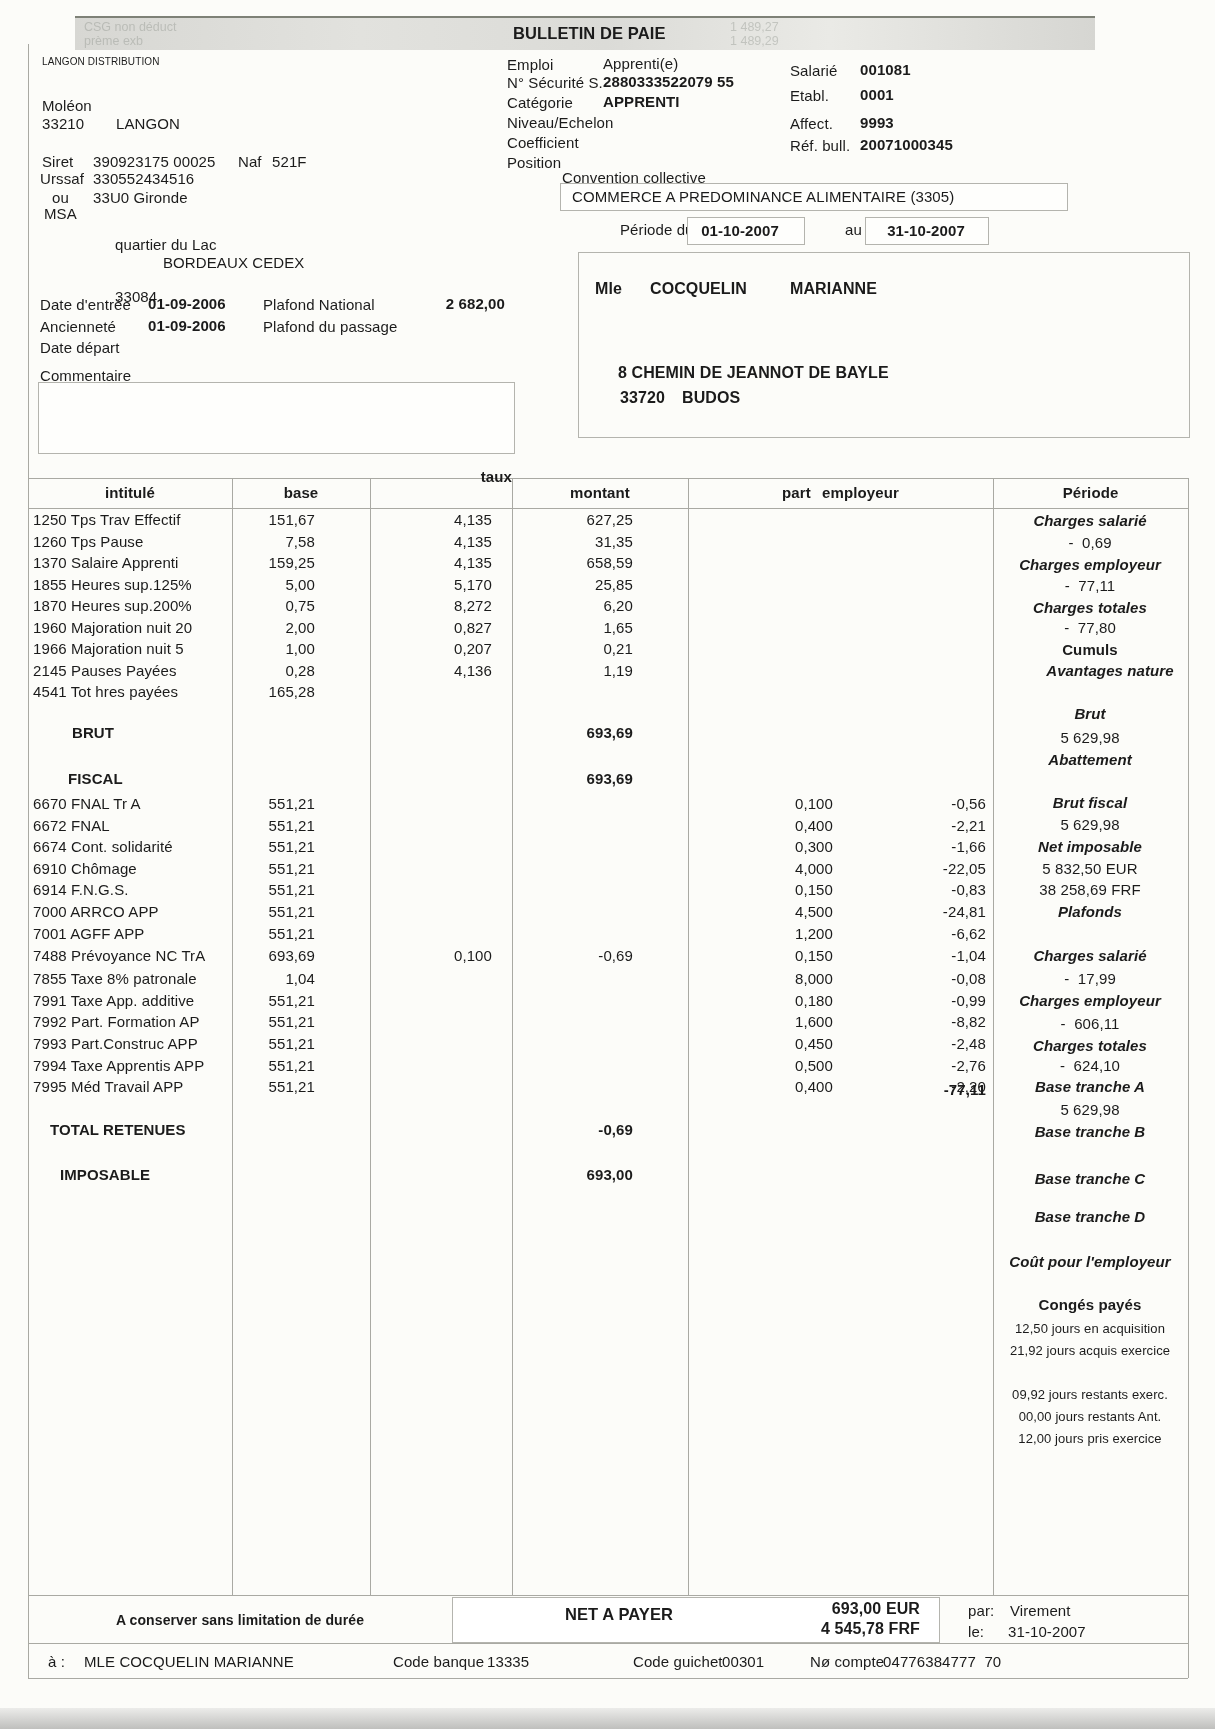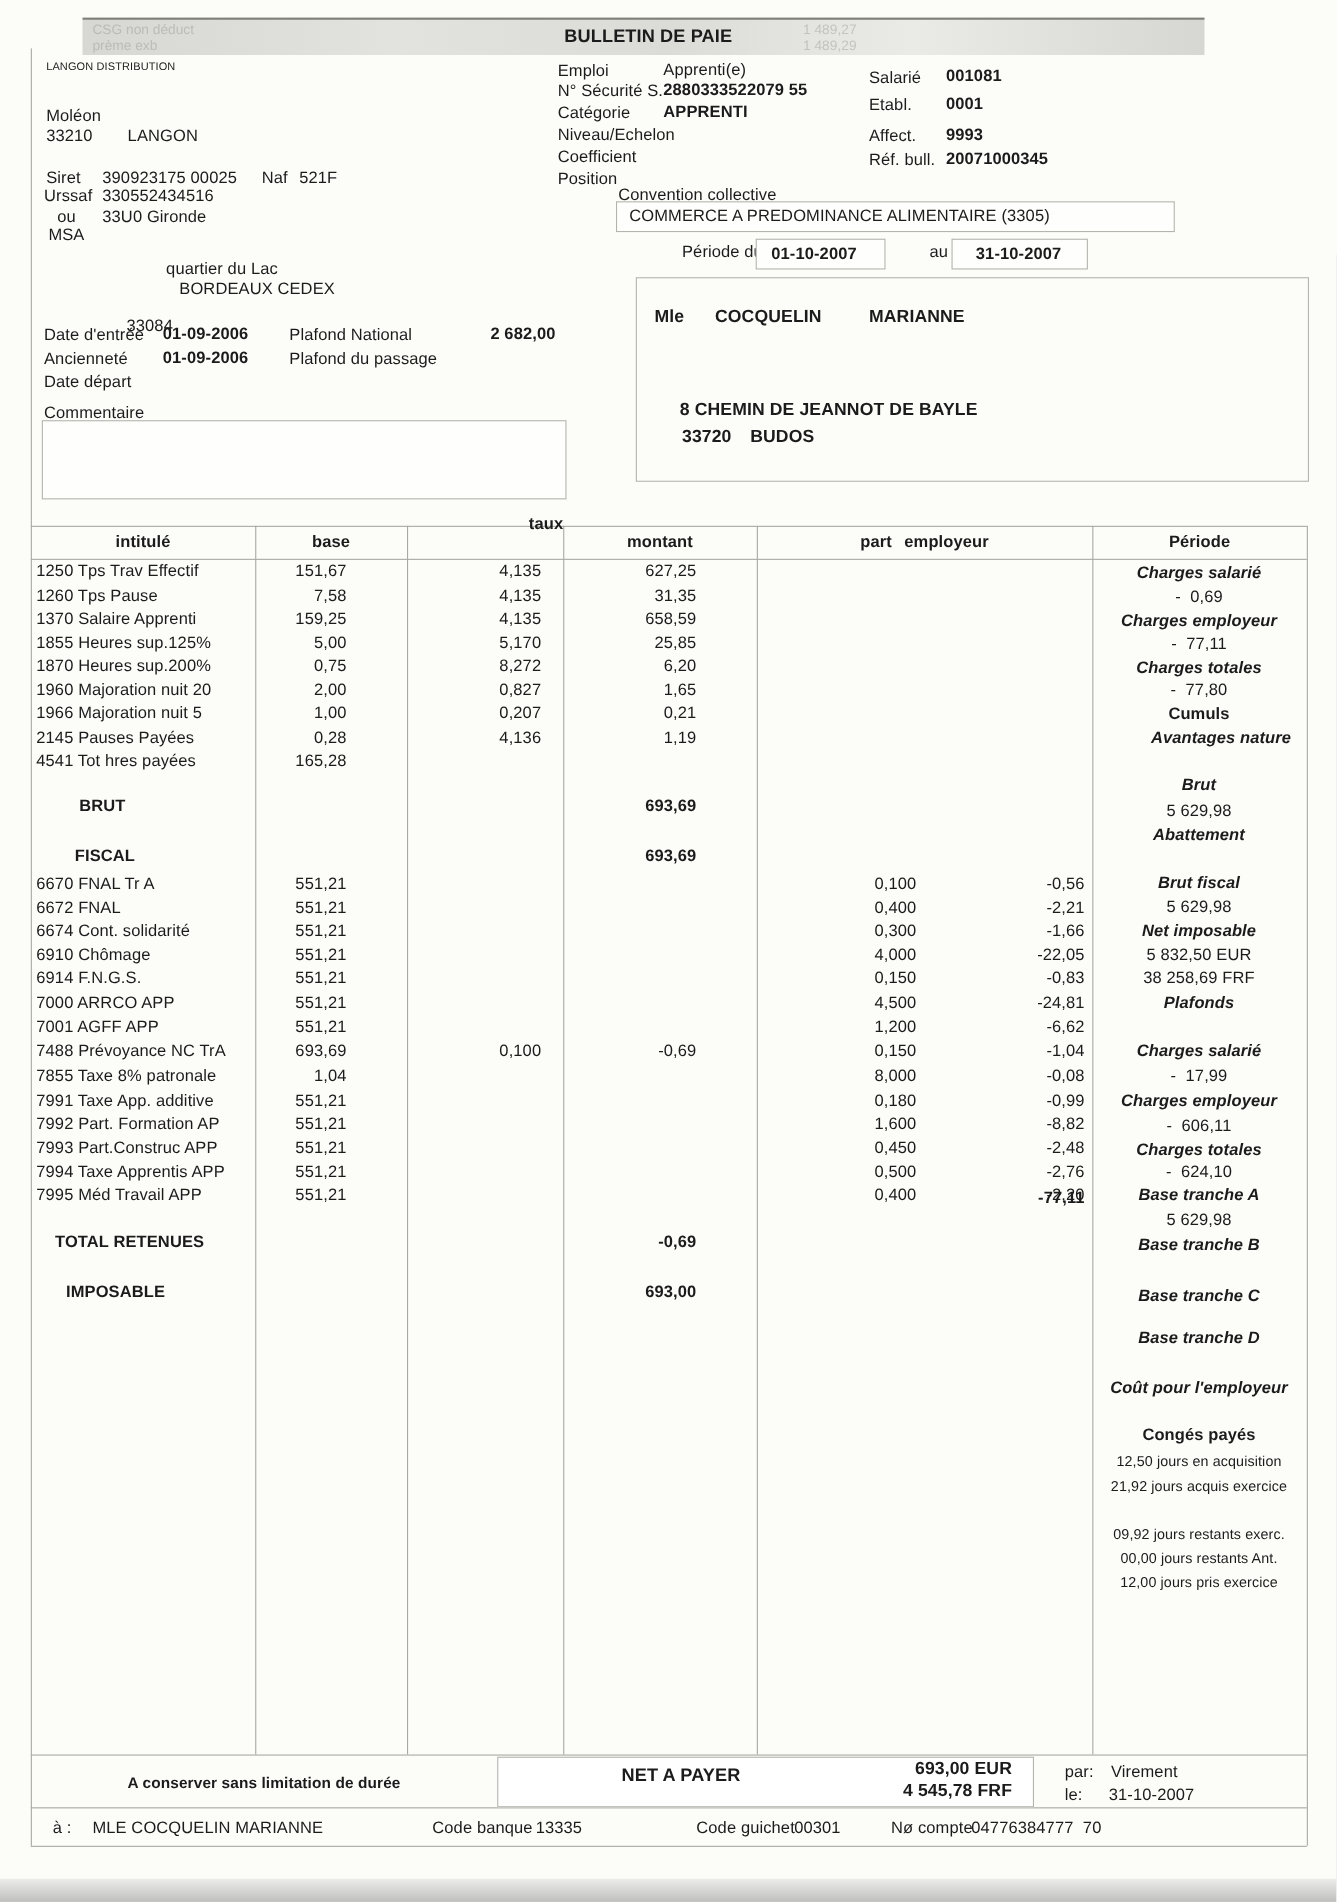--- a/index.html
+++ b/index.html
@@ -43,21 +43,21 @@
   <div class="t" style="left:116px;top:115px;">LANGON</div>
   <div class="t" style="left:42px;top:153px;">Siret</div>
   <div class="t" style="left:93px;top:153px;">390923175 00025</div>
   <div class="t" style="left:238px;top:153px;">Naf</div>
   <div class="t" style="left:272px;top:153px;">521F</div>
   <div class="t" style="left:40px;top:170px;">Urssaf</div>
   <div class="t" style="left:93px;top:170px;">330552434516</div>
   <div class="t" style="left:52px;top:189px;">ou</div>
   <div class="t" style="left:93px;top:189px;">33U0 Gironde</div>
   <div class="t" style="left:44px;top:205px;">MSA</div>
-  <div class="t" style="left:115px;top:236px;margin-left:36px;">quartier du Lac</div>
+  <div class="t" style="left:115px;top:236px;">quartier du Lac</div>
   <div class="t" style="left:115px;top:271px;margin-top:17px;">33084</div>
   <div class="t" style="left:163px;top:254px;">BORDEAUX CEDEX</div>
 
   <div class="t" style="left:40px;top:296px;">Date d'entrée</div>
   <div class="t b" style="left:148px;top:295px;">01-09-2006</div>
   <div class="t" style="left:263px;top:296px;">Plafond National</div>
   <div class="t b rt" style="left:420px;top:295px;width:85px;">2 682,00</div>
   <div class="t" style="left:40px;top:318px;">Ancienneté</div>
   <div class="t b" style="left:148px;top:317px;">01-09-2006</div>
   <div class="t" style="left:263px;top:318px;">Plafond du passage</div>

